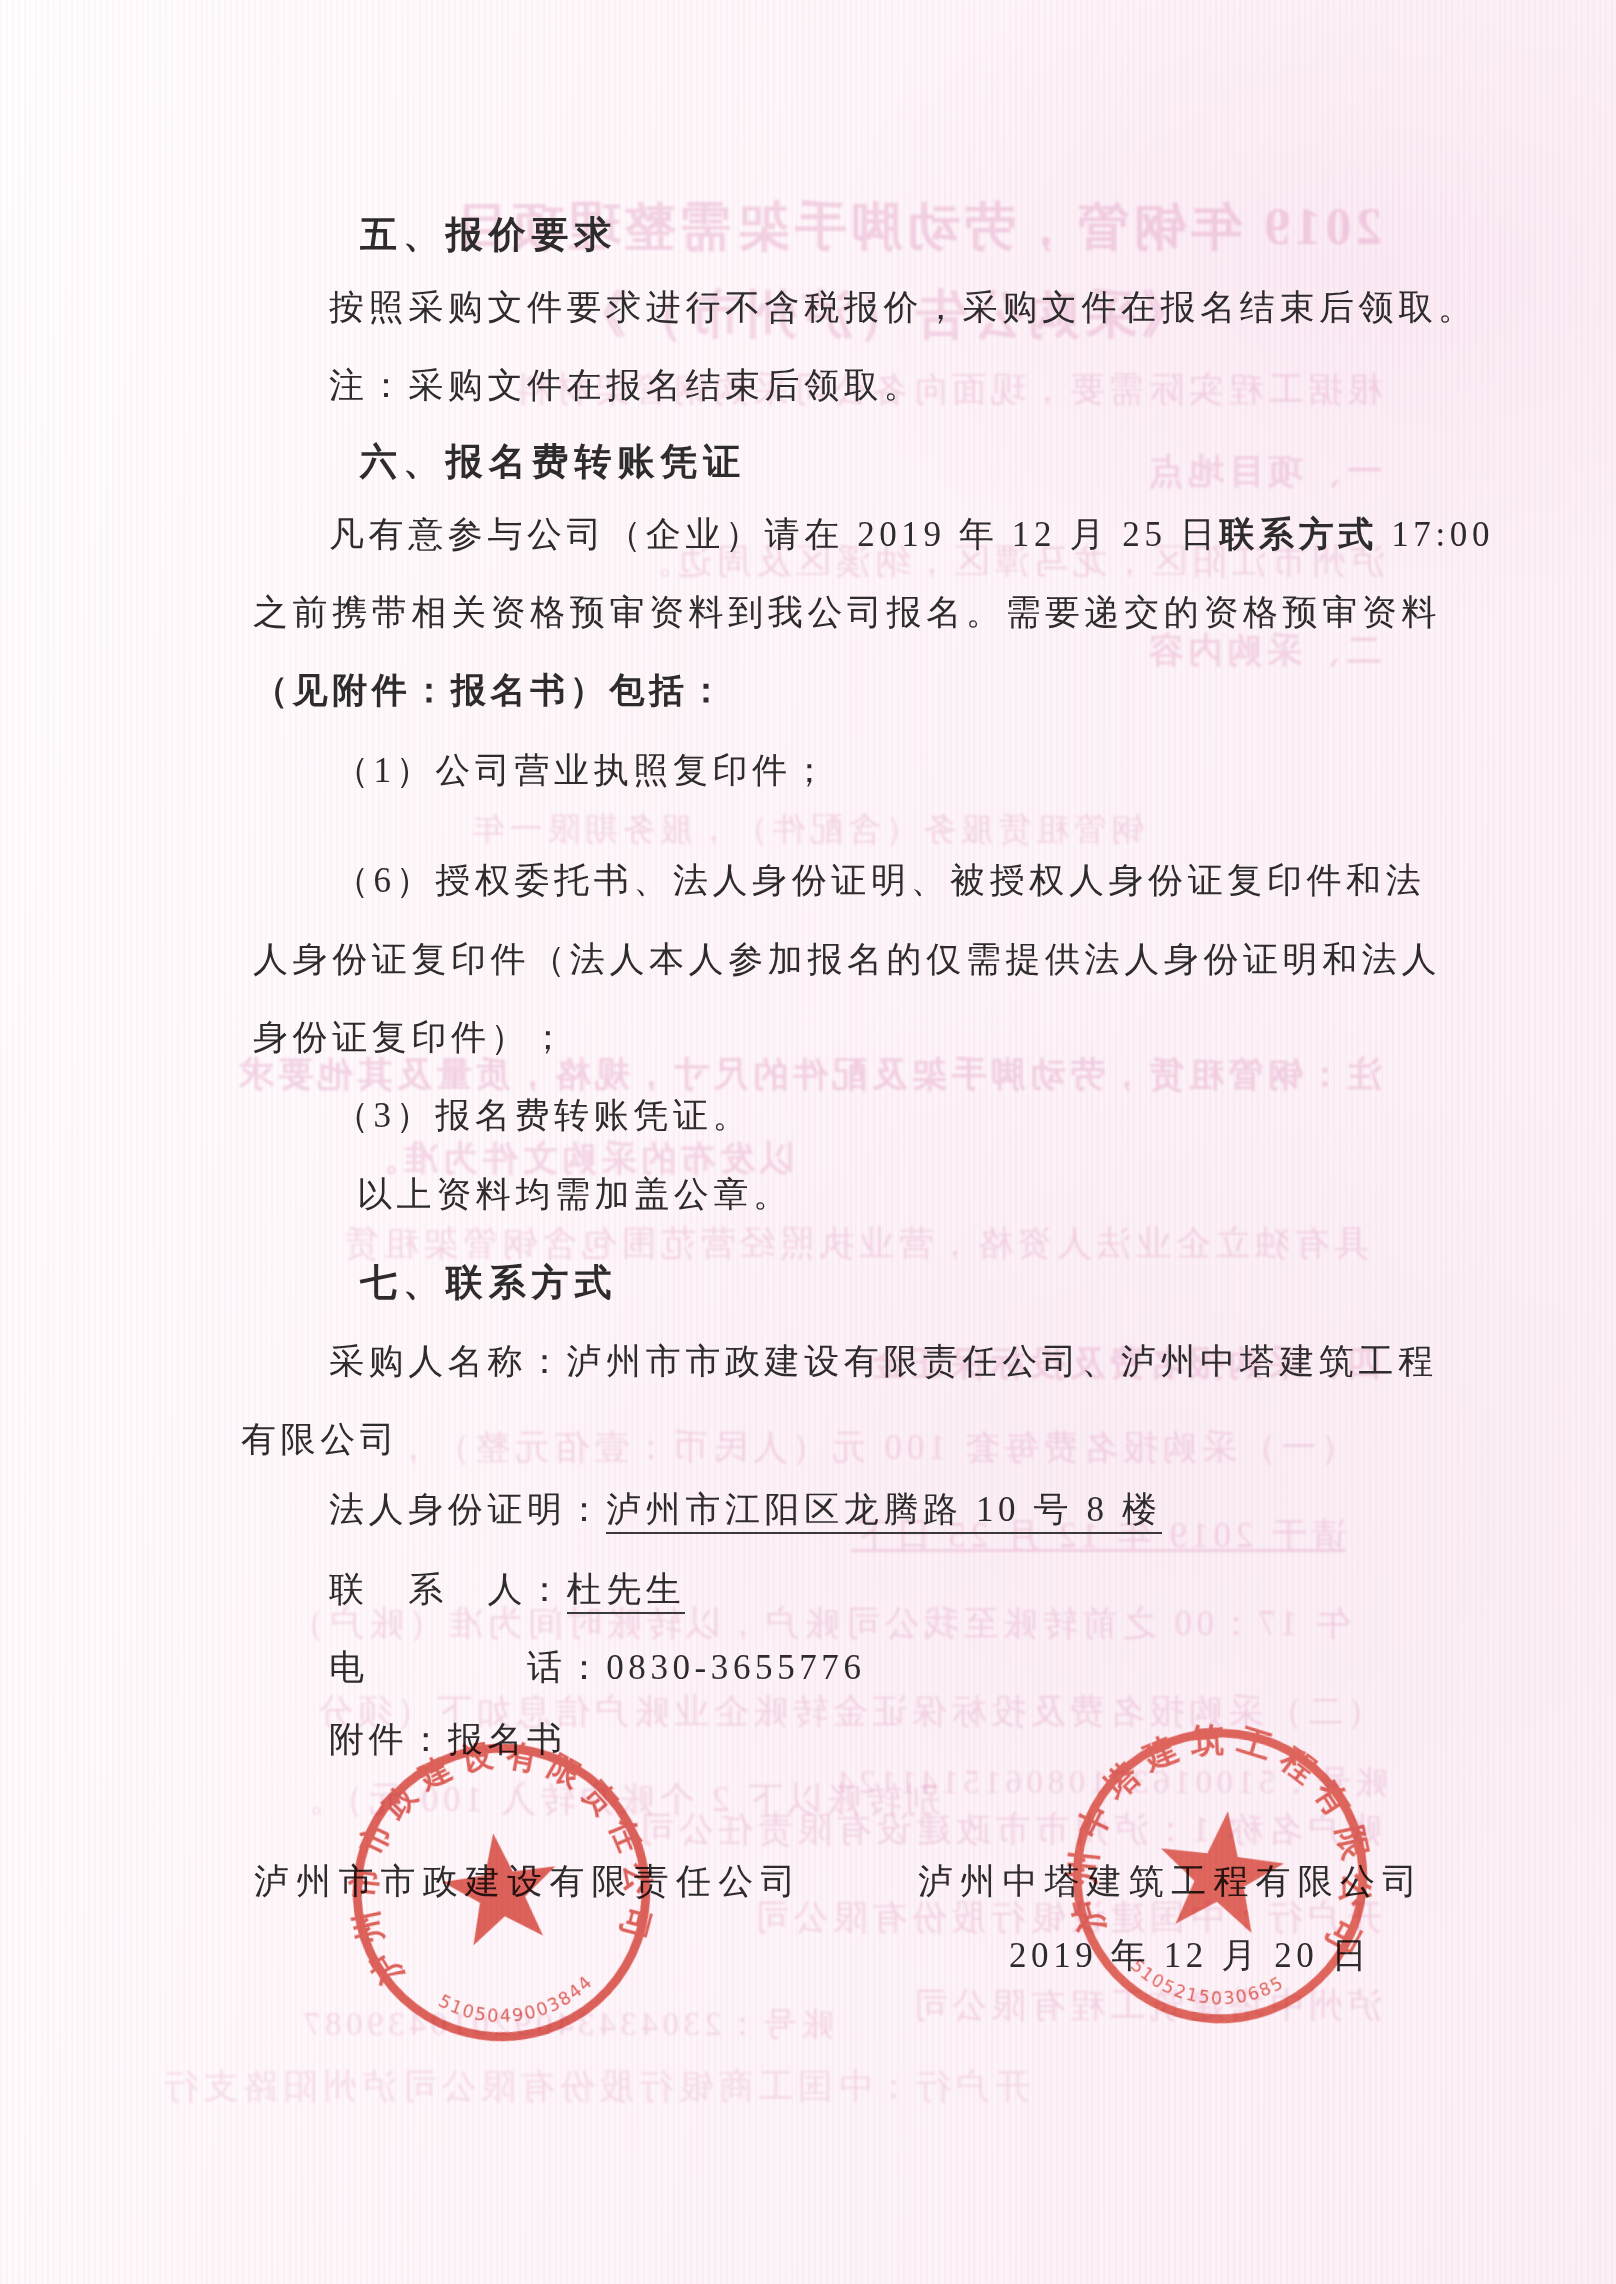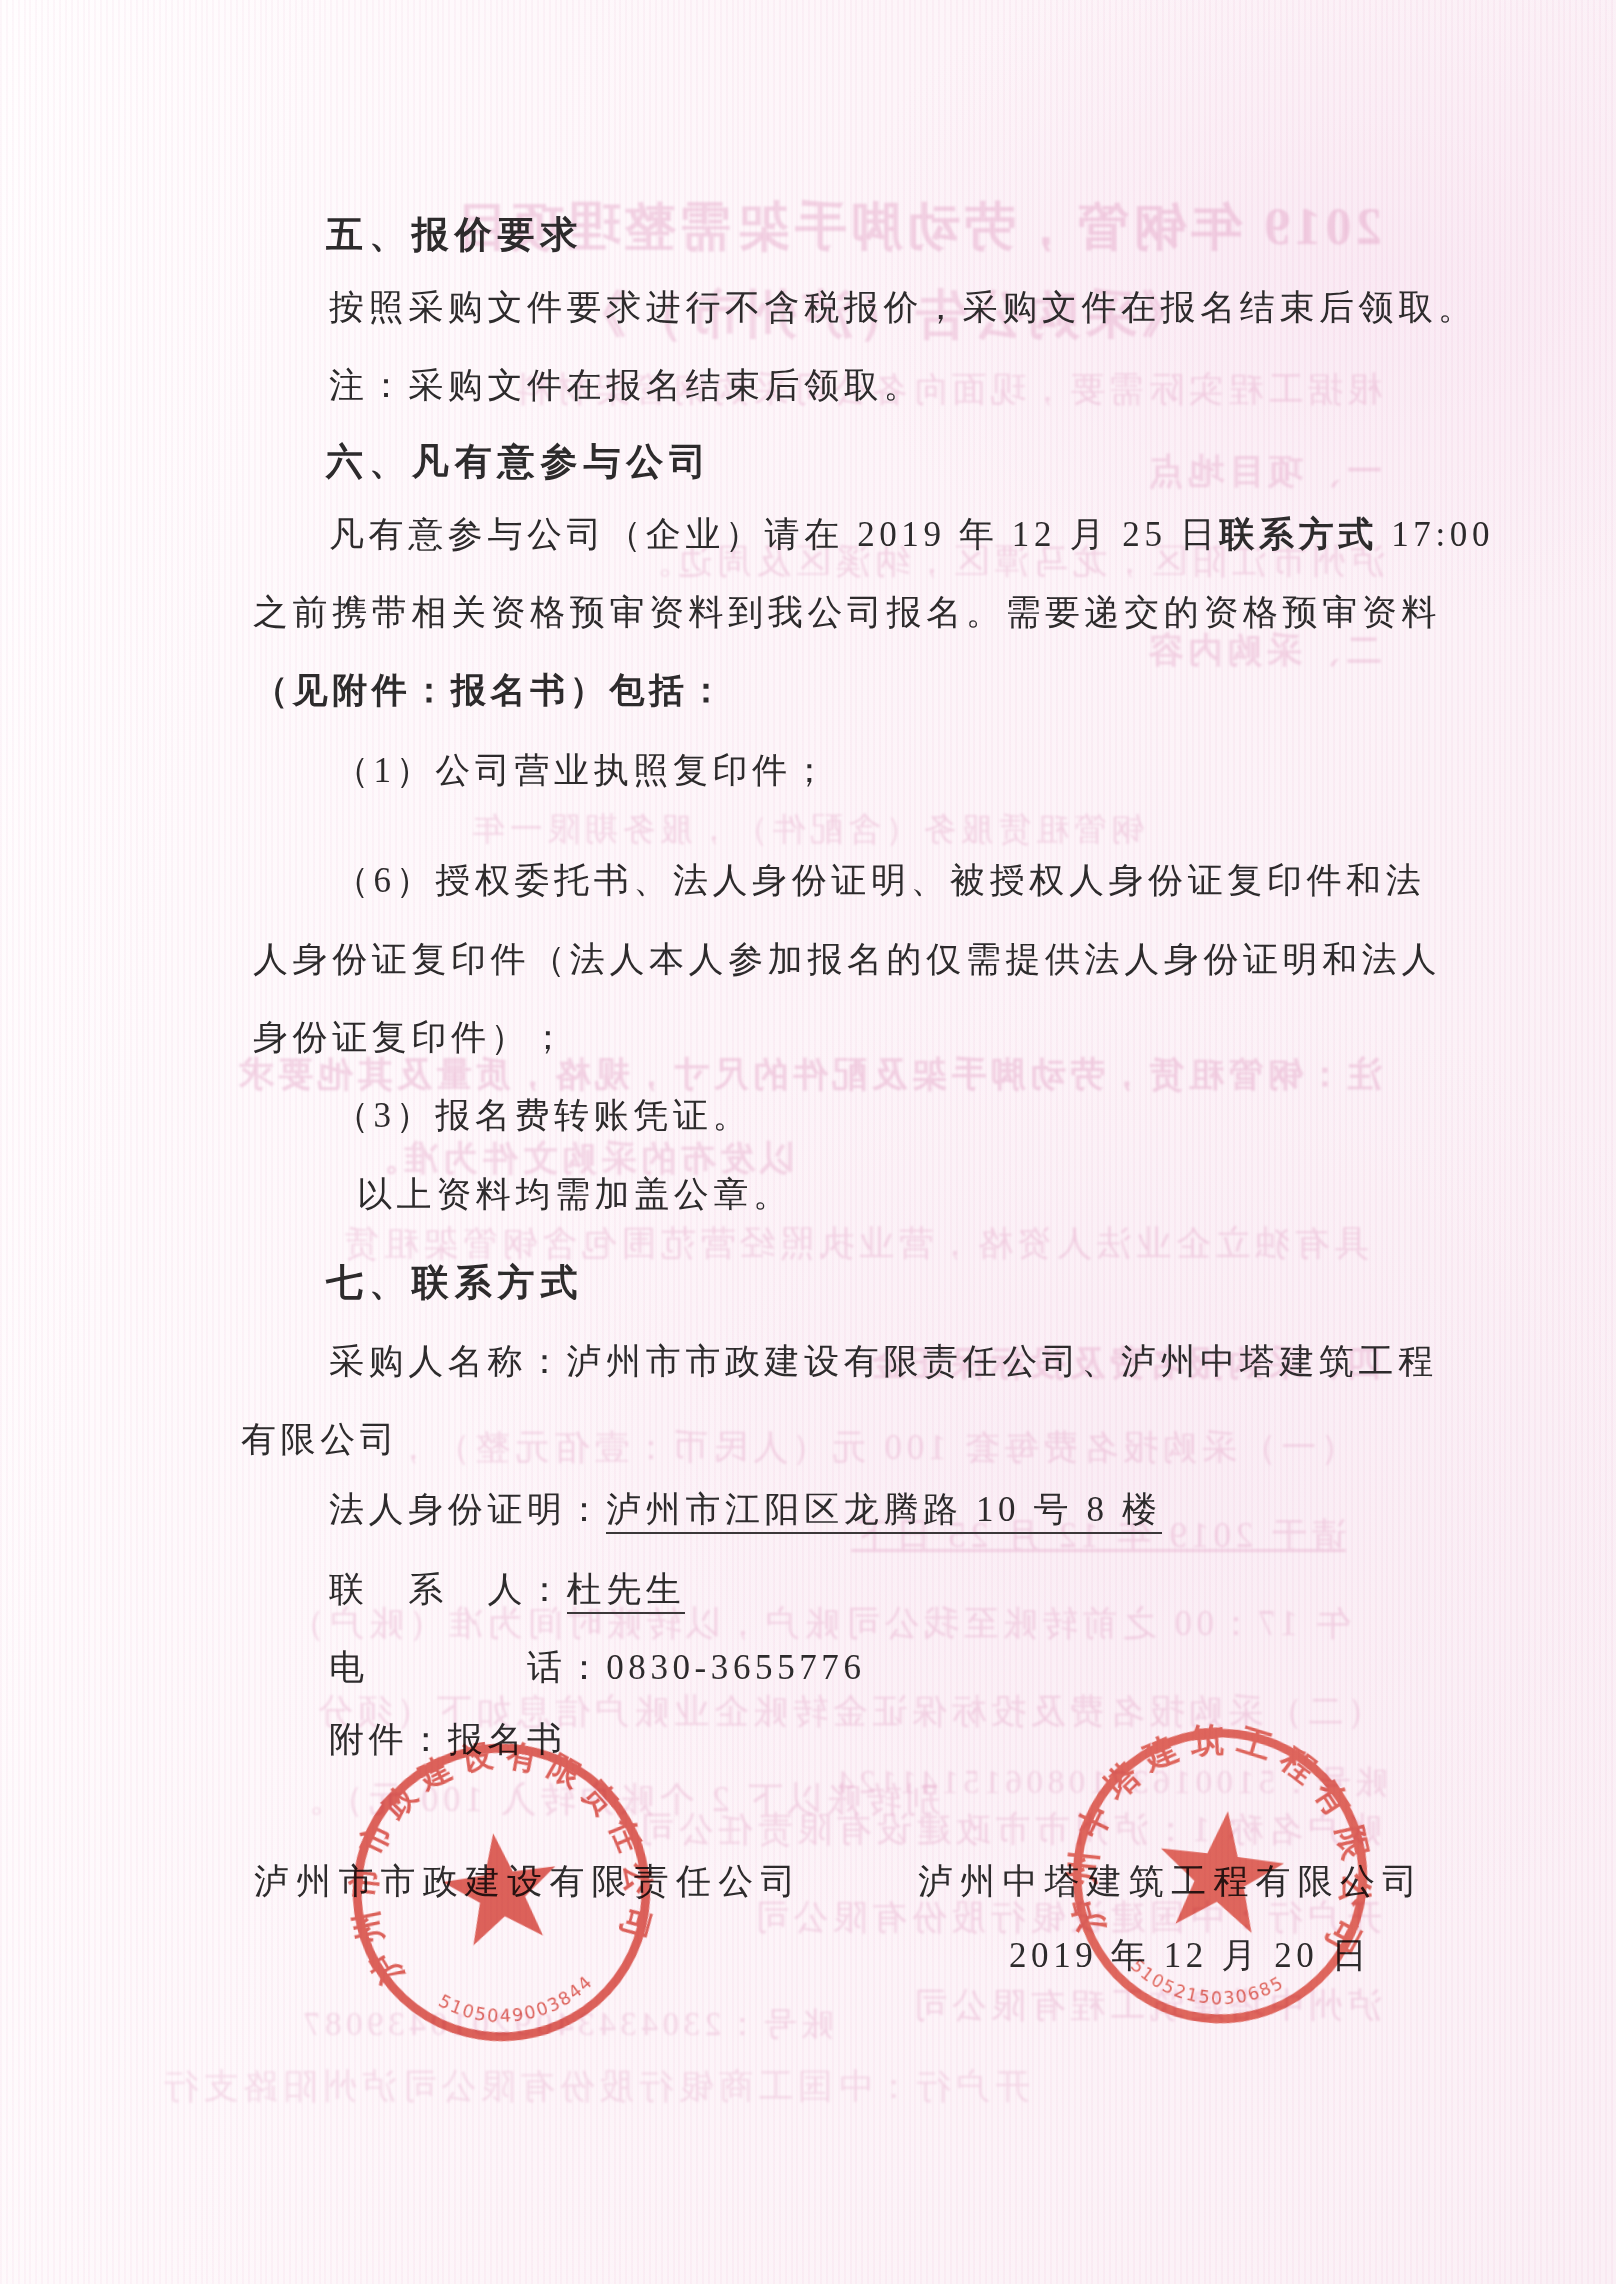--- a/index.html
+++ b/index.html
@@ -35,21 +35,21 @@
   .gb{font-weight:bold;}
   
   .content{position:absolute;inset:0;z-index:2;}
   .ln{
     position:absolute;
     white-space:nowrap;
     font-size:35px;
     letter-spacing:4.6px;
     color:#2d2b2c;
   }
-  .hd{font-weight:bold;font-size:37px;letter-spacing:5.9px;}
+  .hd{font-weight:bold;font-size:37px;letter-spacing:5.9px;margin-left:34px;}
   .b{font-weight:bold;}
   .ul{border-bottom:2.6px solid #3b3839;padding-bottom:3.3px;}
   .sig{letter-spacing:7.2px;}
   
   .stamp{
     position:absolute;z-index:3;
     mix-blend-mode:multiply;
     opacity:.84;
     filter:blur(0.4px);
   }
@@ -87,21 +87,21 @@
       <div class="ghost" style="top: 2002px; left: 339px; width: 495px; font-size: 33px; color: rgb(221, 140, 184);">账号：23043434092010439087</div>
       <div class="ghost" style="top: 2063px; left: 215px; width: 815px; font-size: 35px; color: rgb(221, 140, 184); opacity: 0.26;">开户行：中国工商银行股份有限公司泸州阳路支行</div>
     </div>
 
   <div class="content">
 
     <div class="ln hd" style="top:210px;left:326px">五、报价要求</div>
     <div class="ln" style="top:284px;left:329px">按照采购文件要求进行不含税报价，采购文件在报名结束后领取。</div>
     <div class="ln" style="top:362px;left:329px">注：采购文件在报名结束后领取。</div>
 
-    <div class="ln hd" style="top:437px;left:326px">六、凡有意参与公司</div>
+    <div class="ln hd" style="top:437px;left:326px">六、报名费转账凭证</div>
     <div class="ln" style="top:511px;left:329px"><span>凡有意参与公司（企业）请在 2019 年 12 月 25 日</span><span class="b">联系方式</span><span> 17:00</span></div>
     <div class="ln" style="top:589px;left:253px">之前携带相关资格预审资料到我公司报名。需要递交的资格预审资料</div>
     <div class="ln b" style="top:667px;left:253px">（见附件：报名书）包括：</div>
 
     <div class="ln" style="top:747px;left:334px">（1）公司营业执照复印件；</div>
     <div class="ln" style="top:857px;left:334px">（6）授权委托书、法人身份证明、被授权人身份证复印件和法</div>
     <div class="ln" style="top:1014px;left:253px">身份证复印件）；</div>
     <div class="ln" style="top:936px;left:253px">人身份证复印件（法人本人参加报名的仅需提供法人身份证明和法人</div>
     <div class="ln" style="top:1092px;left:334px">（3）报名费转账凭证。</div>
     <div class="ln" style="top:1171px;left:357px">以上资料均需加盖公章。</div>

